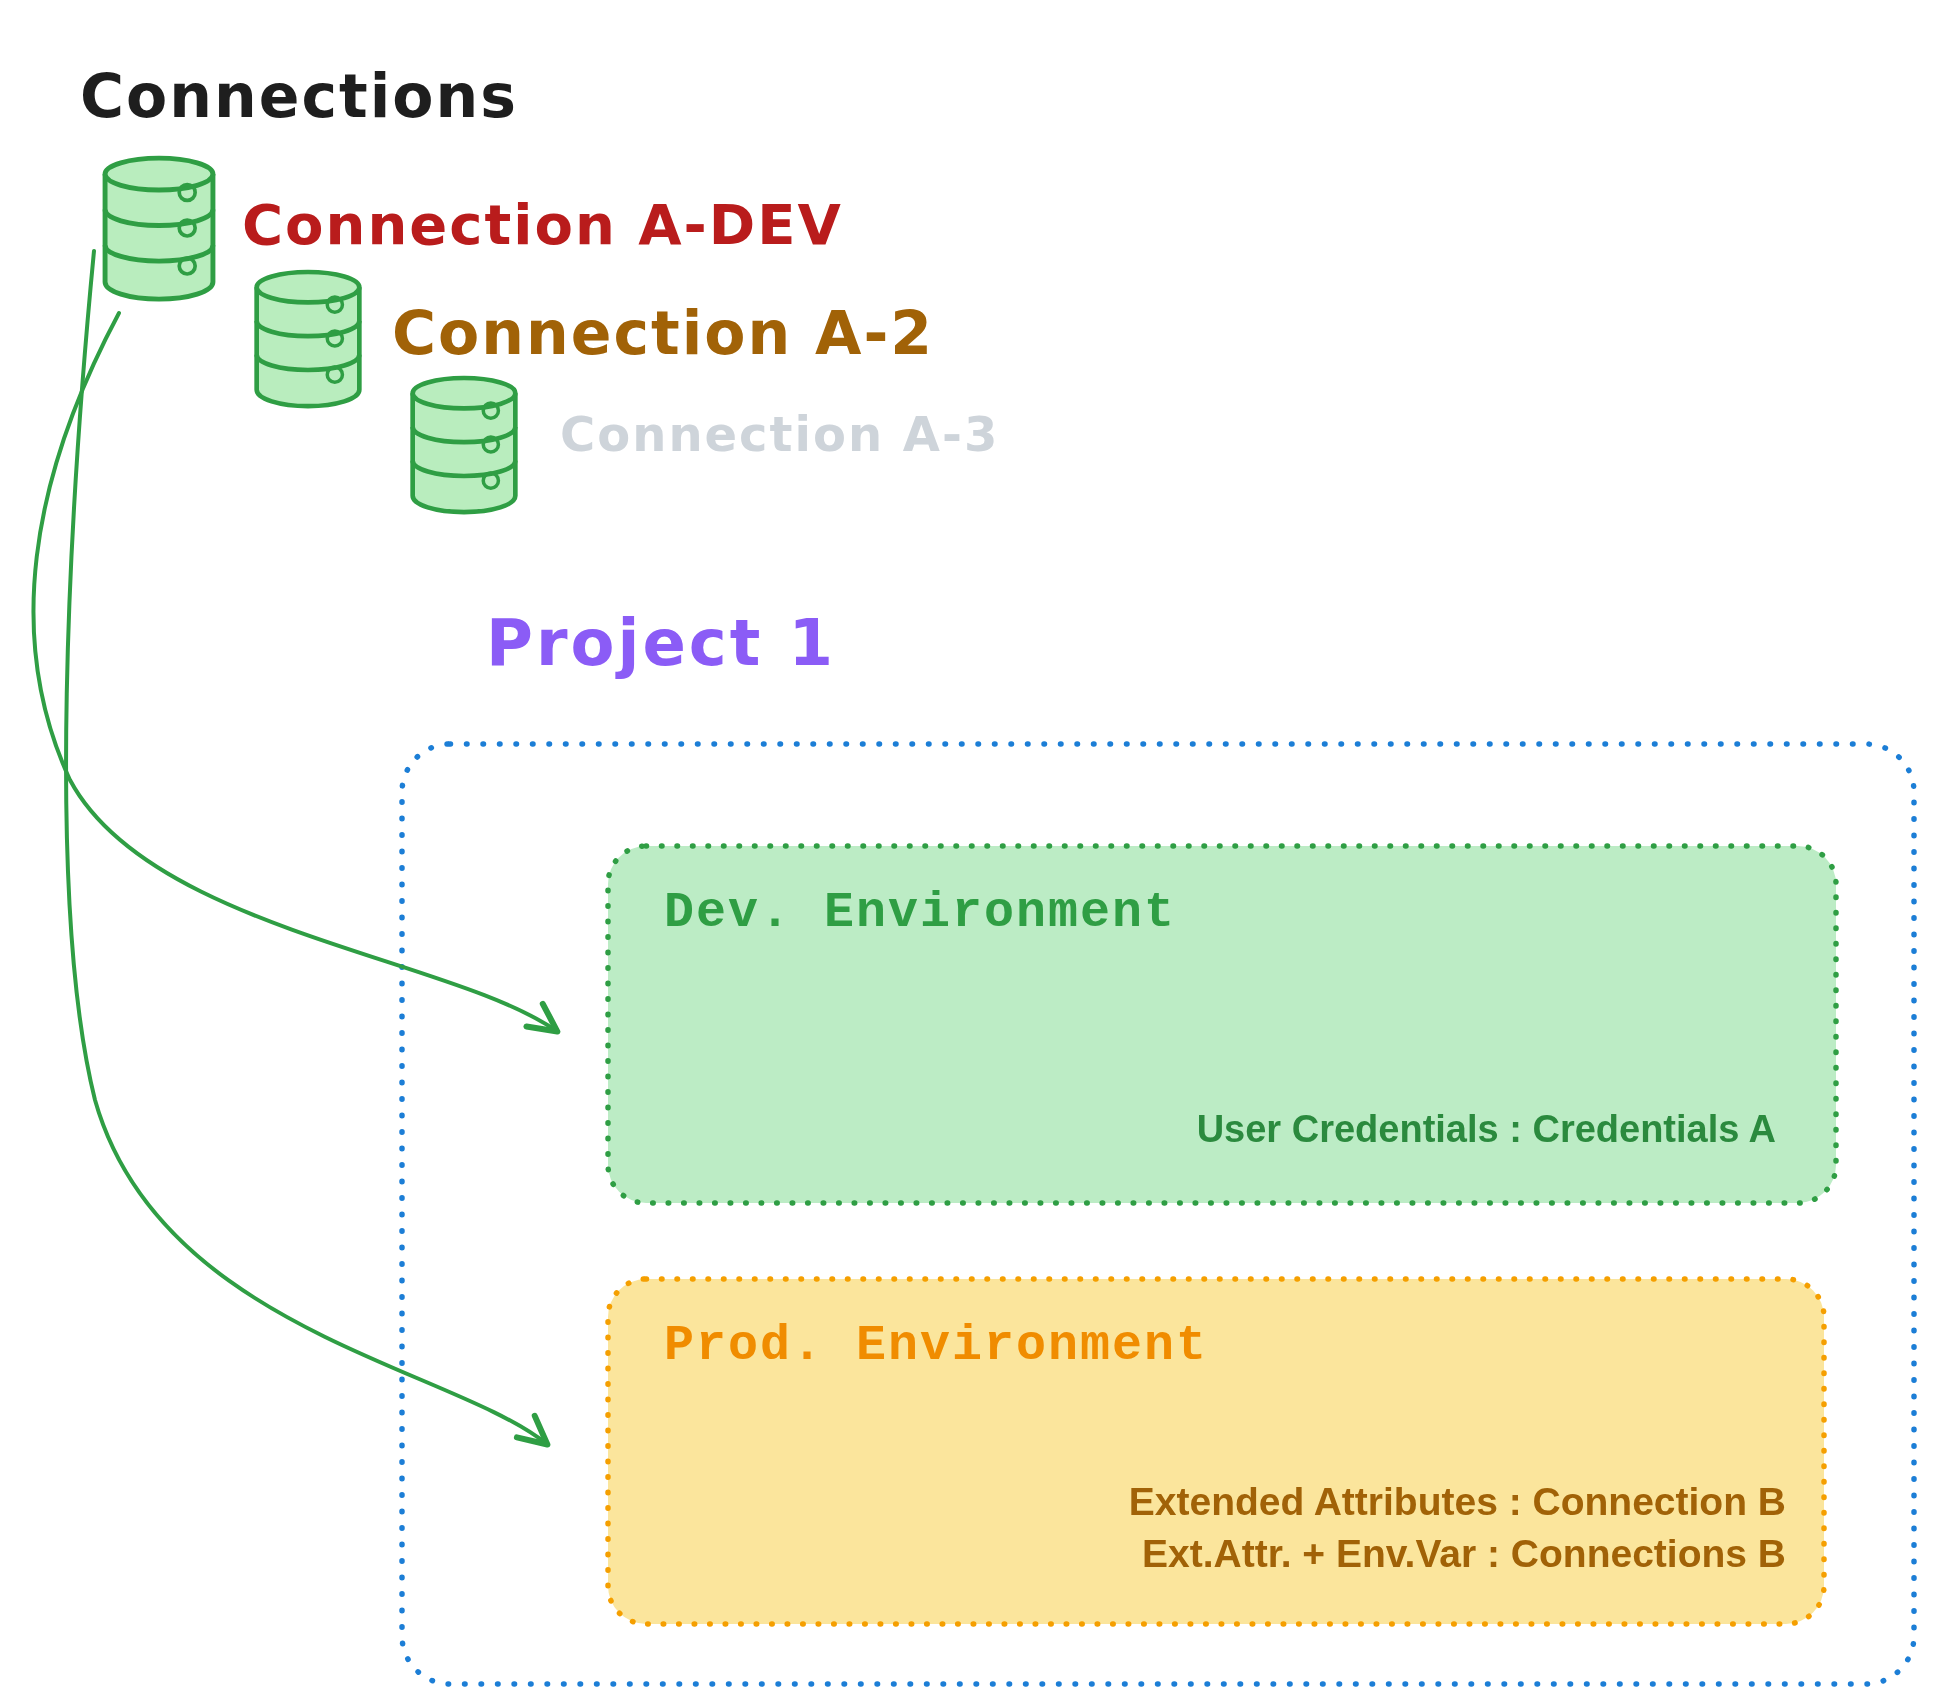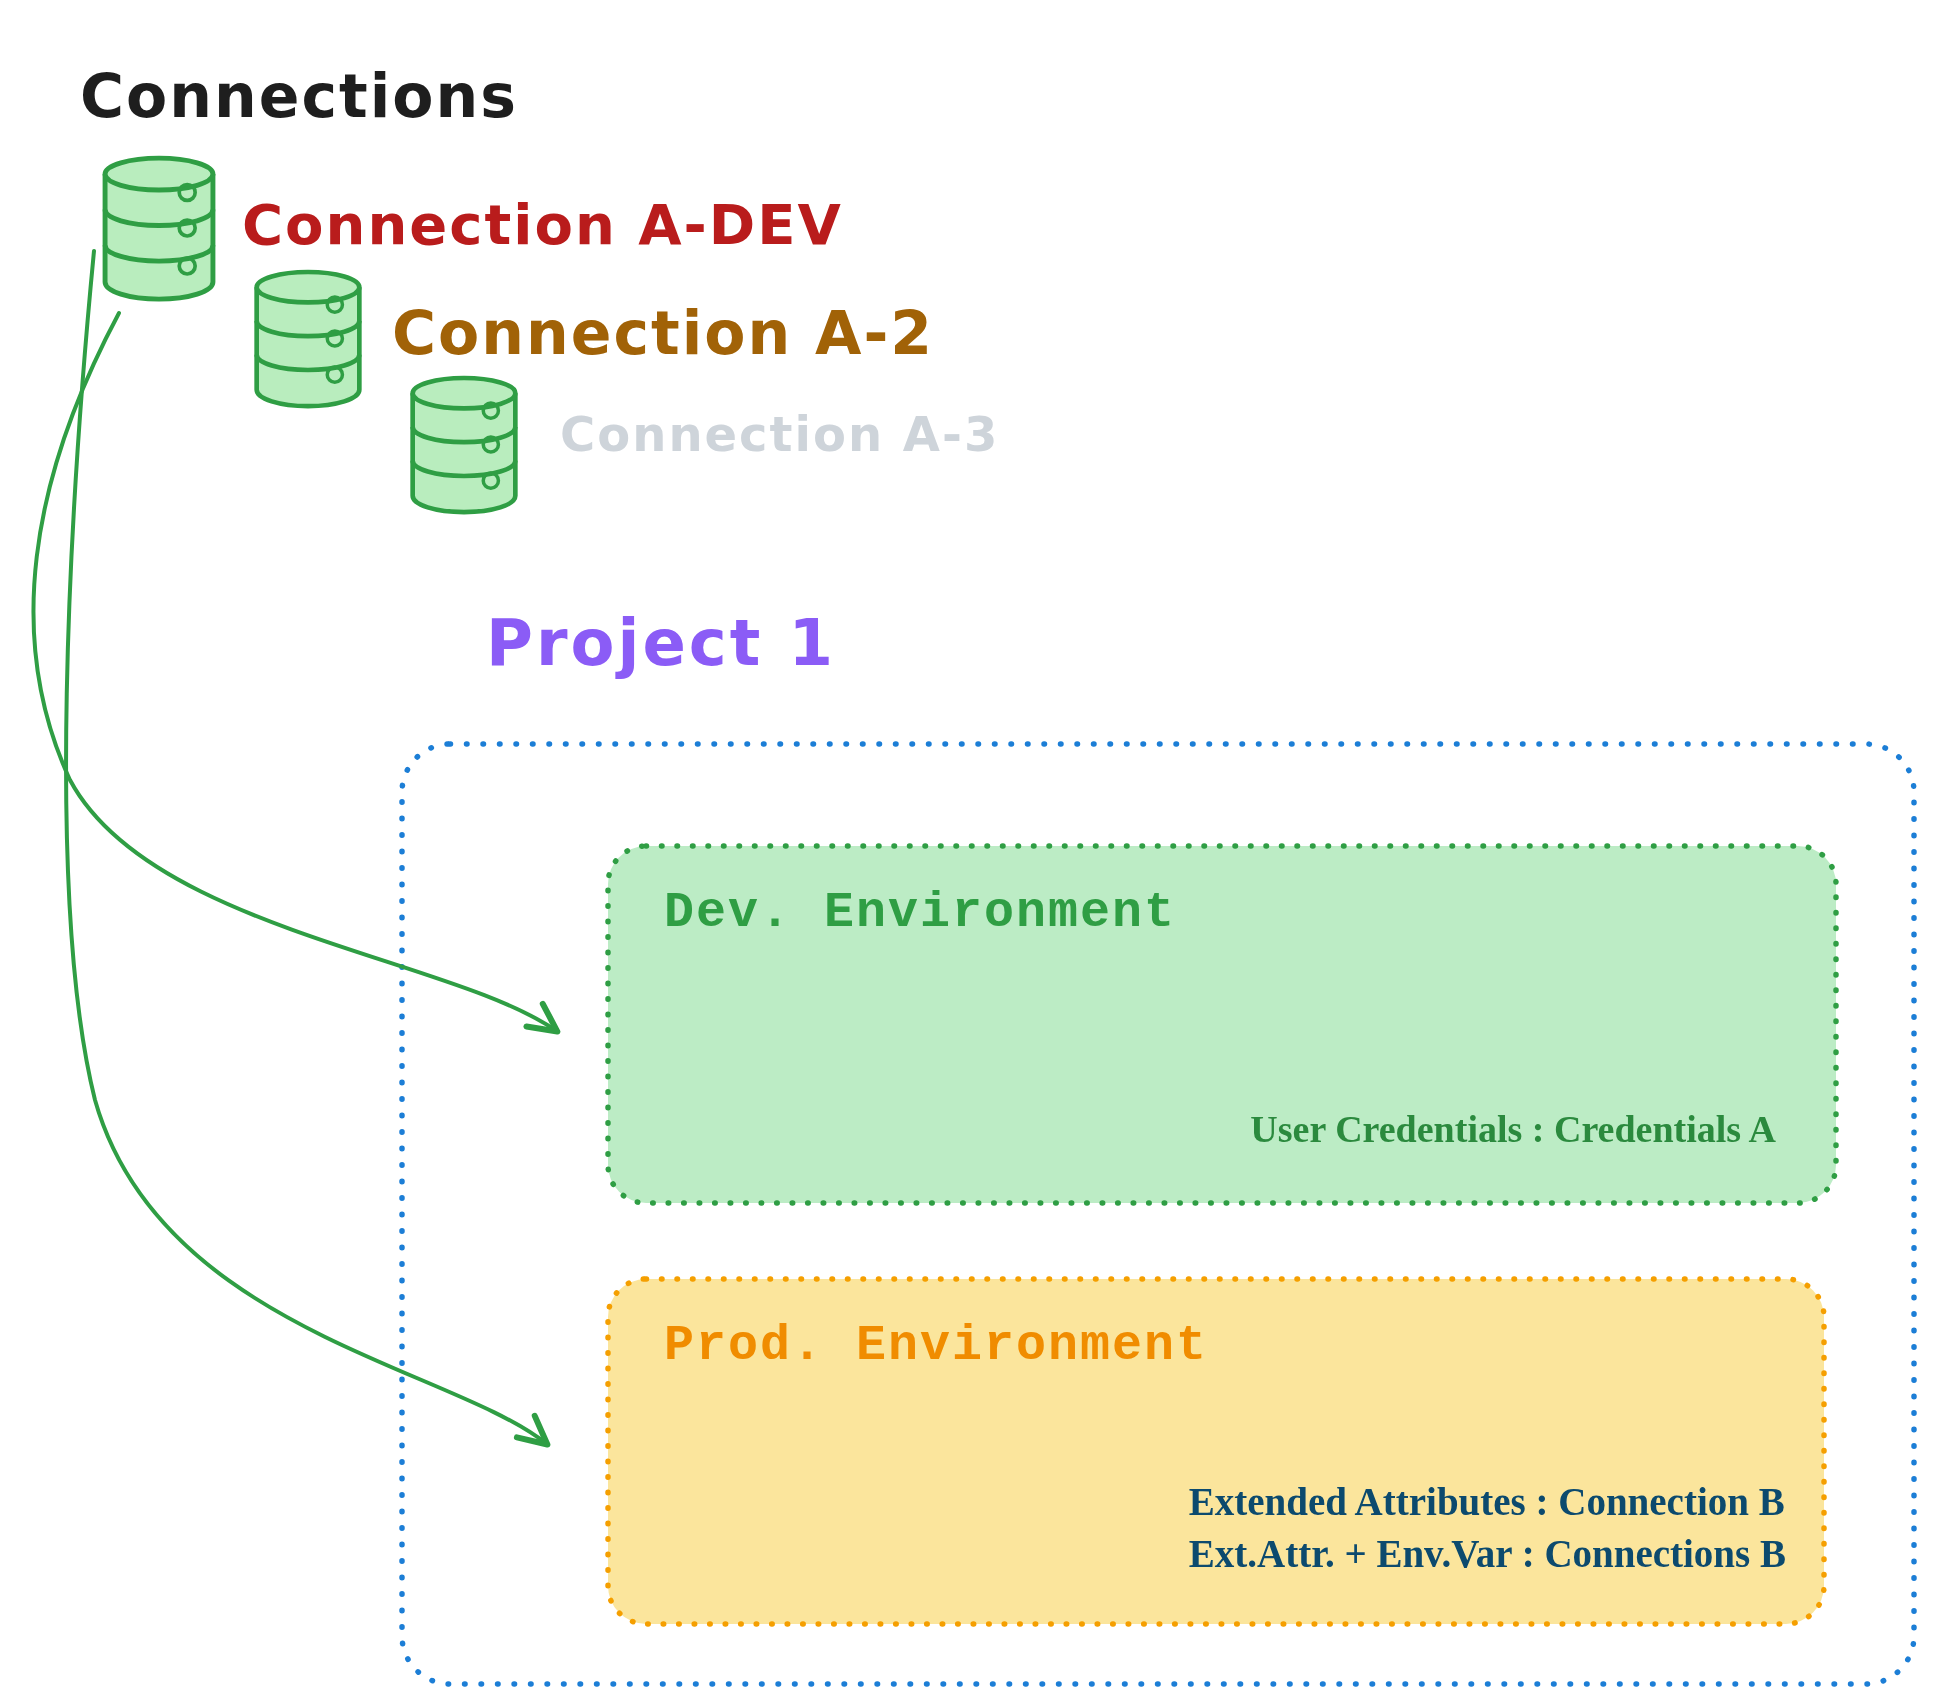--- a/index.html
+++ b/index.html
@@ -82,34 +82,35 @@
     white-space: nowrap;
     font-family: Liberation Mono, monospace;
   }
   .dev-title  { color: #2f9e44; }
   .prod-title { color: #f08c00; }
 
   .env-lines {
     position: absolute;
     right: 56px;
     bottom: 48px;
-    font-family: Liberation Serif, serif;
+    text-align: right;
+    font-family: Liberation Sans, sans-serif;
     white-space: nowrap;
   }
   .dev-lines {
     font-size: 38px;
     font-weight: 600;
     color: #2b8a3e;
     right: 60px;
     bottom: 52px;
   }
   .prod-lines {
     font-size: 39px;
     font-weight: 700;
-    color: #0c4a6e;
+    color: #a16207;
     right: 38px;
     bottom: 44px;
     line-height: 52px;
   }
 </style>
 </head>
 <body>
 
 <div class="canvas">
 

